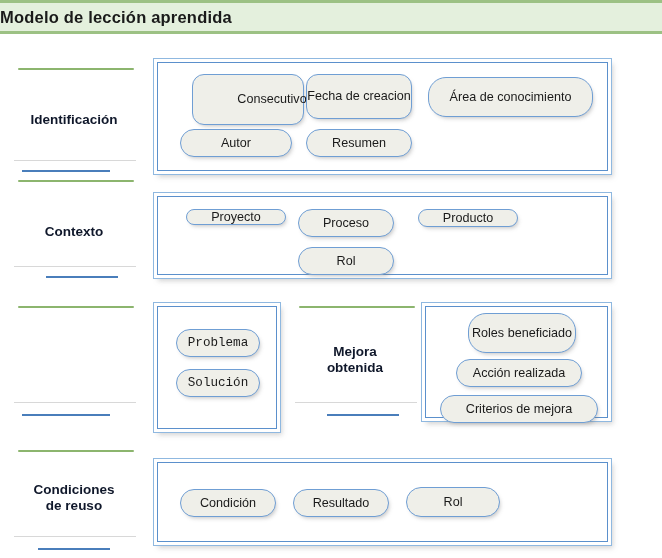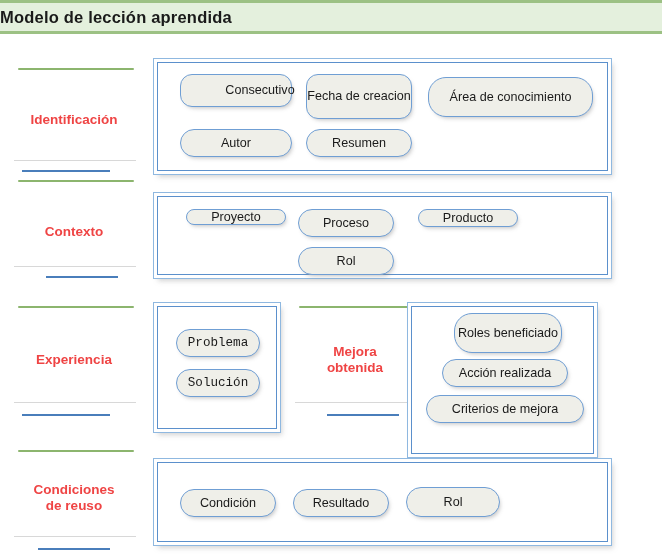--- a/index.html
+++ b/index.html
@@ -62,21 +62,21 @@
   }
   .rule-grey {
     position: absolute;
     height: 0;
     border-top: 1.5px solid #d8d8d8;
   }
   .col-label {
     position: absolute;
     font-size: 13.5px;
     font-weight: bold;
-    color: #ef4444;
+    color: #0f172a;
     line-height: 16px;
     text-align: center;
     width: 100%;
   }
 
   
   .panel {
     position: absolute;
     box-sizing: border-box;
     border: 1.5px solid #8fb8e0;
@@ -123,21 +123,21 @@
 
   <div class="label-col" style="left:14px; top:62px; width:120px; height:115px;">
     <div class="rule-green" style="left:4px; top:6px; width:116px;"></div>
     <div class="col-label" style="top:50px;">Identificación</div>
     <div class="rule-grey" style="left:0px; top:98px; width:122px;"></div>
     <div class="rule-blue" style="left:8px; top:108px; width:88px;"></div>
   </div>
 
   <div class="panel" style="left:153px; top:58px; width:459px; height:117px;">
     <div class="panel-inner">
-      <div class="pill" style="left:22px; top:11px; width:112px; height:33px;padding-left:48px;">Consecutivo</div>
+      <div class="pill" style="left:34px; top:11px; width:112px; height:51px;padding-left:48px;">Consecutivo</div>
       <div class="pill" style="left:148px; top:11px; width:106px; height:45px;">Fecha de creacion</div>
       <div class="pill round" style="left:270px; top:14px; width:165px; height:40px;">Área de conocimiento</div>
       <div class="pill round" style="left:22px; top:66px; width:112px; height:28px;">Autor</div>
       <div class="pill round" style="left:148px; top:66px; width:106px; height:28px;">Resumen</div>
     </div>
   </div>
 </div>
 
 <div class="section" style="top:0;height:0;">
 
@@ -155,40 +155,39 @@
       <div class="pill round" style="left:260px; top:12px; width:100px; height:18px;">Producto</div>
       <div class="pill round" style="left:140px; top:50px; width:96px; height:28px;">Rol</div>
     </div>
   </div>
 </div>
 
 <div class="section" style="top:0;height:0;">
 
   <div class="label-col" style="left:14px; top:296px; width:120px; height:135px;">
     <div class="rule-green" style="left:4px; top:10px; width:116px;"></div>
-    <div class="col-label" style="top:56px;">Experiencia</div>
     <div class="rule-grey" style="left:0px; top:106px; width:122px;"></div>
     <div class="rule-blue" style="left:8px; top:118px; width:88px;"></div>
   </div>
 
   <div class="panel" style="left:153px; top:302px; width:128px; height:131px;font-family:Liberation Mono, monospace;">
     <div class="panel-inner">
       <div class="pill round" style="left:18px; top:22px; width:84px; height:28px;">Problema</div>
       <div class="pill round" style="left:18px; top:62px; width:84px; height:28px;">Solución</div>
     </div>
   </div>
 
   <div class="label-col" style="left:295px; top:296px; width:120px; height:135px;">
     <div class="rule-green" style="left:4px; top:10px; width:116px;"></div>
     <div class="col-label" style="top:48px; padding:0 26px; box-sizing:border-box;">Mejora obtenida</div>
     <div class="rule-grey" style="left:0px; top:106px; width:122px;"></div>
     <div class="rule-blue" style="left:32px; top:118px; width:72px;"></div>
   </div>
 
-  <div class="panel" style="left:407px; top:302px; width:191px; height:156px;">
+  <div class="panel" style="left:421px; top:302px; width:191px; height:120px;">
     <div class="panel-inner">
       <div class="pill round" style="left:42px; top:6px; width:108px; height:40px;">Roles beneficiado</div>
       <div class="pill round" style="left:30px; top:52px; width:126px; height:28px;">Acción realizada</div>
       <div class="pill round" style="left:14px; top:88px; width:158px; height:28px;">Criterios de mejora</div>
     </div>
   </div>
 </div>
 
 <div class="section" style="top:0;height:0;">
 

